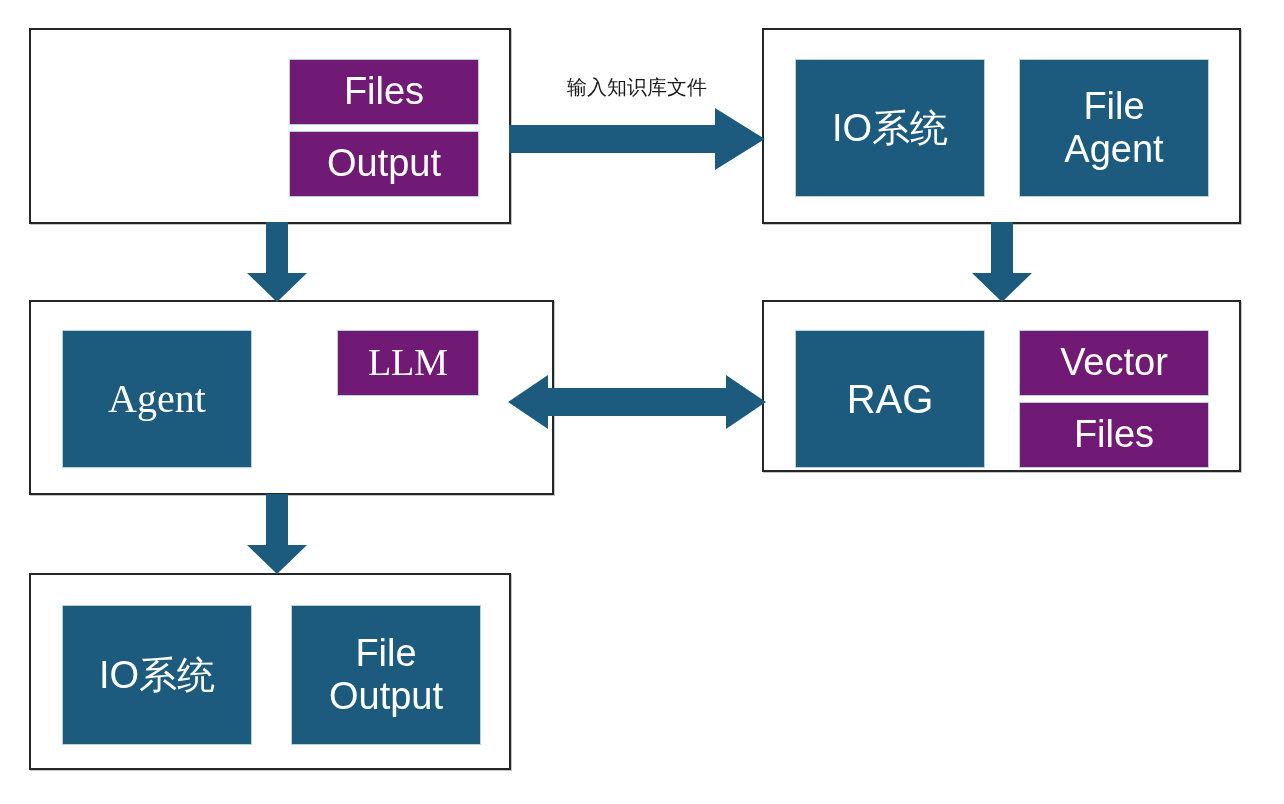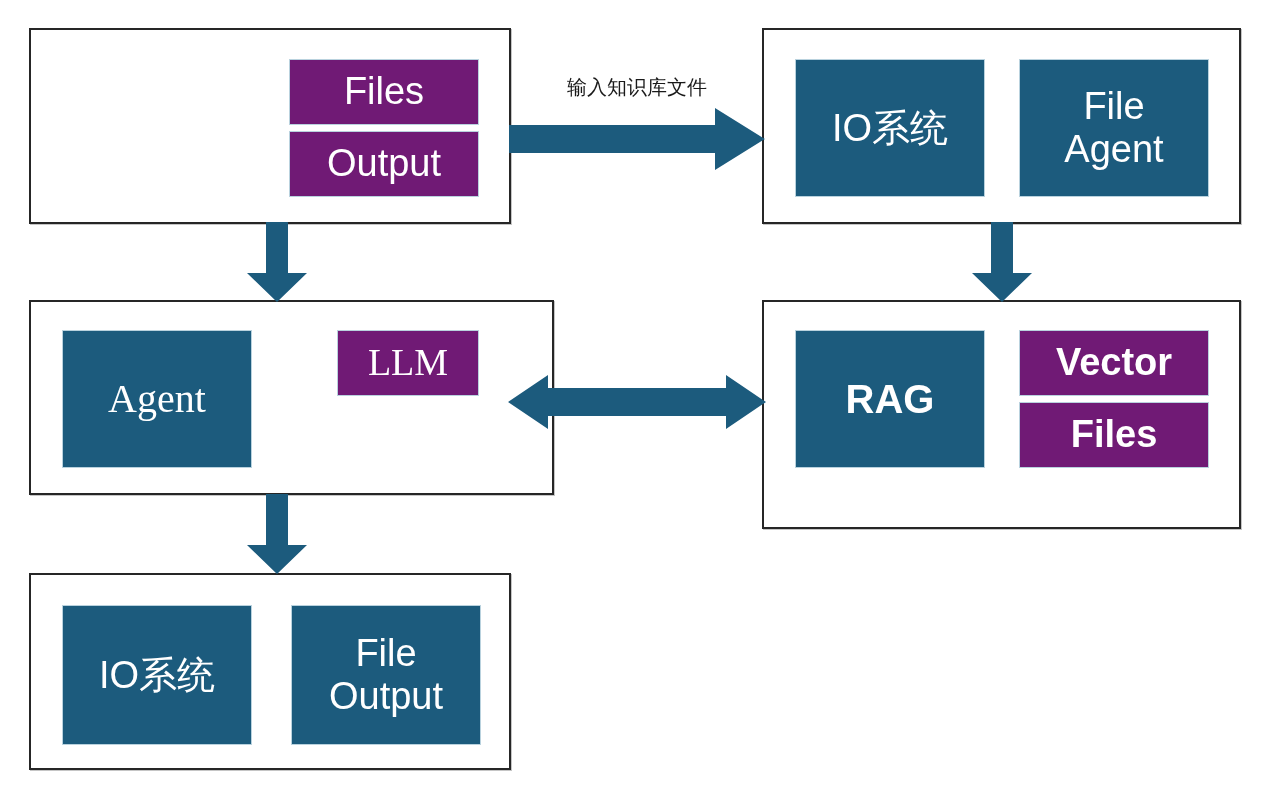--- a/index.html
+++ b/index.html
@@ -116,21 +116,21 @@
     <div class="panel t40" style="left:31px; top:28px; width:190px; height:138px;">
       <span>Agent</span>
     </div>
     <div class="panel stack" style="left:258px; top:28px; width:190px; height:138px;padding-left:48px;">
       <div class="half top">
         <span class="t38">LLM</span>
       </div>
     </div>
   </div>
 
-  <div class="group" style="left:762px; top:300px; width:479px; height:229px;font-weight:bold;">
+  <div class="group" style="left:762px; top:300px; width:479px; height:172px;">
     <div class="panel t40" style="left:31px; top:28px; width:190px; height:138px;">
       <span>RAG</span>
     </div>
     <div class="panel stack" style="left:255px; top:28px; width:190px; height:138px;">
       <div class="half top">
         <span class="t38">Vector</span>
       </div>
       <div class="half bottom">
         <span class="t38">Files</span>
       </div>

